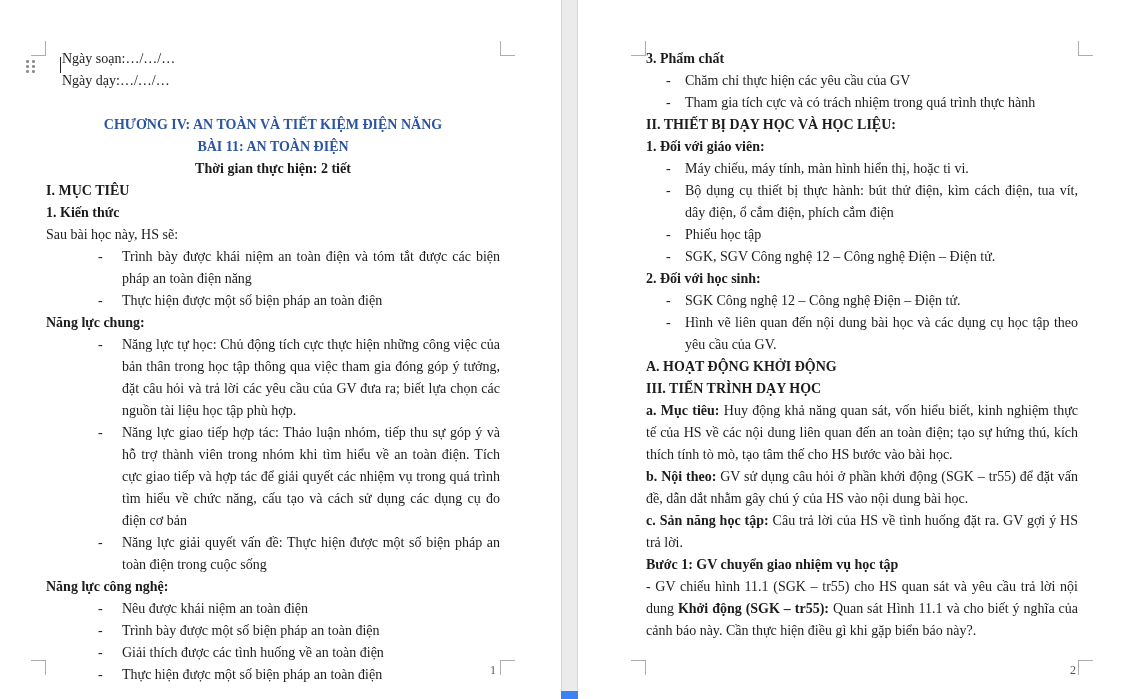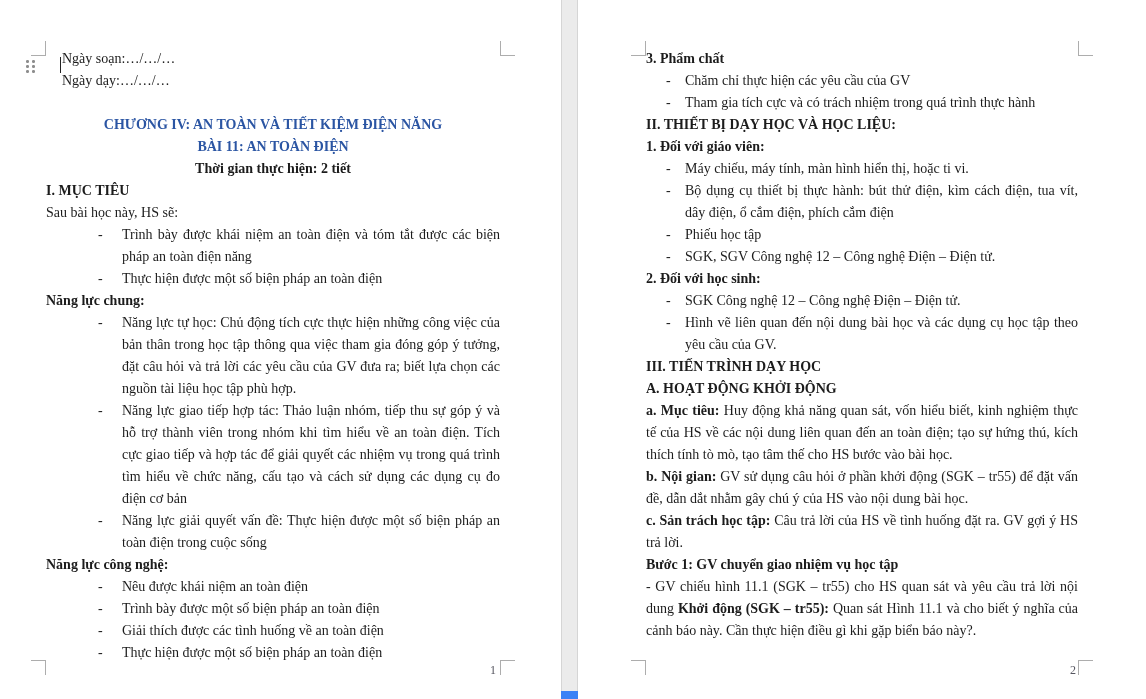--- a/index.html
+++ b/index.html
@@ -81,20 +81,21 @@
       </span>
     <span class="caret"></span>
     <div class="content">
         <div class="blk para indent"><span>Ngày soạn:…/…/…</span></div>
         <div class="blk para indent"><span>Ngày dạy:…/…/…</span></div>
         <div class="blk spacer"></div>
         <div class="blk center"><span class="b" style="color: rgb(43, 85, 163);">CHƯƠNG IV: AN TOÀN VÀ TIẾT KIỆM ĐIỆN NĂNG</span></div>
         <div class="blk center"><span class="b" style="color: rgb(43, 85, 163); margin-top: 12px;">BÀI 11: AN TOÀN ĐIỆN</span></div>
         <div class="blk center"><span class="b i">Thời gian thực hiện: 2 tiết</span></div>
         <div class="blk para"><span class="b">I. MỤC TIÊU</span></div>
+        <div class="blk para"><span class="b">1. Kiến thức</span></div>
         <div class="blk para"><span class="i">Sau bài học này, HS sẽ:</span></div>
         <div class="blk bullet"><span class="marker">-</span><span>Trình bày được khái niệm an toàn điện và tóm tắt được các biện pháp an toàn điện năng</span></div>
         <div class="blk bullet"><span class="marker">-</span><span>Thực hiện được một số biện pháp an toàn điện</span></div>
         <div class="blk para"><span class="b i">Năng lực chung:</span></div>
         <div class="blk bullet"><span class="marker">-</span><span class="i">Năng lực tự học: </span><span>Chủ động tích cực thực hiện những công việc của bản thân trong học tập thông qua việc tham gia đóng góp ý tưởng, đặt câu hỏi và trả lời các yêu cầu của GV đưa ra; biết lựa chọn các nguồn tài liệu học tập phù hợp.</span></div>
         <div class="blk bullet"><span class="marker">-</span><span class="i">Năng lực giao tiếp hợp tác: </span><span>Thảo luận nhóm, tiếp thu sự góp ý và hỗ trợ thành viên trong nhóm khi tìm hiểu về an toàn điện. Tích cực giao tiếp và hợp tác để giải quyết các nhiệm vụ trong quá trình tìm hiểu về chức năng, cấu tạo và cách sử dụng các dụng cụ đo điện cơ bản</span></div>
         <div class="blk bullet"><span class="marker">-</span><span class="i">Năng lực giải quyết vấn đề: </span><span>Thực hiện được một số biện pháp an toàn điện trong cuộc sống</span></div>
         <div class="blk para"><span class="b i">Năng lực công nghệ:</span></div>
         <div class="blk bullet"><span class="marker">-</span><span>Nêu được khái niệm an toàn điện</span></div>
         <div class="blk bullet"><span class="marker">-</span><span>Trình bày được một số biện pháp an toàn điện</span></div>
@@ -117,24 +118,24 @@
         <div class="blk bullet"><span class="marker">-</span><span>Tham gia tích cực và có trách nhiệm trong quá trình thực hành</span></div>
         <div class="blk para"><span class="b">II. THIẾT BỊ DẠY HỌC VÀ HỌC LIỆU:</span></div>
         <div class="blk para"><span class="b">1. Đối với giáo viên:</span></div>
         <div class="blk bullet"><span class="marker">-</span><span>Máy chiếu, máy tính, màn hình hiển thị, hoặc ti vi.</span></div>
         <div class="blk bullet"><span class="marker">-</span><span>Bộ dụng cụ thiết bị thực hành: bút thử điện, kìm cách điện, tua vít, dây điện, ổ cắm điện, phích cắm điện</span></div>
         <div class="blk bullet"><span class="marker">-</span><span>Phiếu học tập</span></div>
         <div class="blk bullet"><span class="marker">-</span><span>SGK, SGV </span><span class="i">Công nghệ 12 – Công nghệ Điện – Điện tử.</span></div>
         <div class="blk para"><span class="b">2. Đối với học sinh:</span></div>
         <div class="blk bullet"><span class="marker">-</span><span>SGK </span><span class="i">Công nghệ 12 – Công nghệ Điện – Điện tử.</span></div>
         <div class="blk bullet"><span class="marker">-</span><span>Hình vẽ liên quan đến nội dung bài học và các dụng cụ học tập theo yêu cầu của GV.</span></div>
+        <div class="blk para"><span class="b">A. HOẠT ĐỘNG KHỞI ĐỘNG</span></div>
         <div class="blk para"><span class="b">III. TIẾN TRÌNH DẠY HỌC</span></div>
-        <div class="blk para"><span class="b">A. HOẠT ĐỘNG KHỞI ĐỘNG</span></div>
         <div class="blk para"><span class="b">a. Mục tiêu: </span><span>Huy động khả năng quan sát, vốn hiểu biết, kinh nghiệm thực tế của HS về các nội dung liên quan đến an toàn điện; tạo sự hứng thú, kích thích tính tò mò, tạo tâm thế cho HS bước vào bài học.</span></div>
-        <div class="blk para"><span class="b">b. Nội gian: </span><span>GV sử dụng câu hỏi ở phần khởi động (SGK – tr55) để đặt vấn đề, dẫn dắt nhằm gây chú ý của HS vào nội dung bài học.</span></div>
-        <div class="blk para"><span class="b">c. Sản trách học tập: </span><span>Câu trả lời của HS về tình huống đặt ra. GV gợi ý HS trả lời.</span></div>
+        <div class="blk para"><span class="b">b. Nội theo: </span><span>GV sử dụng câu hỏi ở phần khởi động (SGK – tr55) để đặt vấn đề, dẫn dắt nhằm gây chú ý của HS vào nội dung bài học.</span></div>
+        <div class="blk para"><span class="b">c. Sản năng học tập: </span><span>Câu trả lời của HS về tình huống đặt ra. GV gợi ý HS trả lời.</span></div>
         <div class="blk para"><span class="b">Bước 1: GV chuyển giao nhiệm vụ học tập</span></div>
         <div class="blk para"><span>- GV chiếu hình 11.1 (SGK – tr55) cho HS quan sát và yêu cầu trả lời nội dung </span><span class="b">Khởi động (SGK – tr55): </span><span class="i">Quan sát Hình 11.1 và cho biết ý nghĩa của cảnh báo này. Cần thực hiện điều gì khi gặp biển báo này?.</span></div>
       </div>
     <div class="pagenum">2</div>
   </div>
 
 </div>
 
 </body></html>

